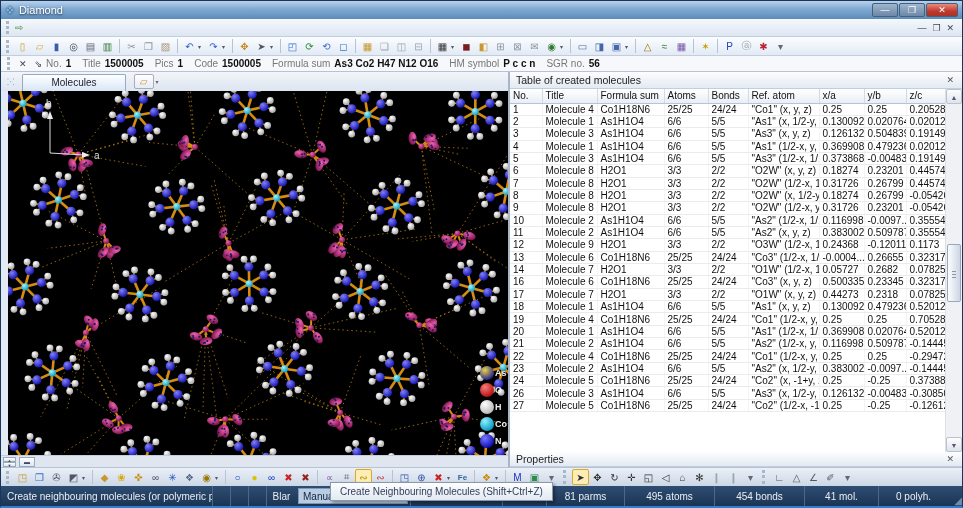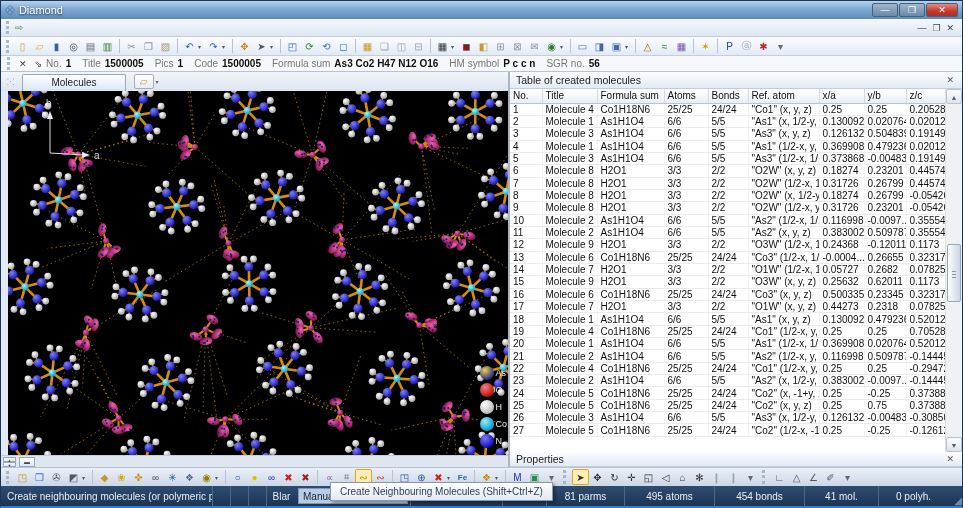--- a/index.html
+++ b/index.html
@@ -46,21 +46,21 @@
   .tabstrip { height:19px; flex:none; display:flex; align-items:flex-end; background:linear-gradient(#f2f5fa,#dde5f0); padding-left:4px; }
   .tab-grip { color:#8a9cb2; font-size:9px; margin:0 8px 3px 2px; }
   .tab { height:17px; padding:2px 28px 0; font-size:10px; color:#223; background:linear-gradient(#feffff,#d8e6f6); border:1px solid #93aac4; border-bottom:none; border-radius:2px 2px 0 0; }
   .newtab { margin:0 0 2px 8px; width:20px; height:15px; font-size:10px; color:#c9972b; background:linear-gradient(#fff,#e4ecf6); border:1px solid #aab; border-radius:2px; text-align:center; line-height:13px; }
   .newtab-dd { font-size:6px; color:#667; margin:0 0 6px 2px; }
   .view { flex:1; position:relative; background:#000; margin-left:7px; overflow:hidden; }
   .view svg.structure { position:absolute; inset:0; }
   .legend { position:absolute; right:1px; bottom:6px; display:flex; flex-direction:column; }
   .legend-item { display:flex; align-items:center; height:17px; }
   .legend-sphere { width:14px; height:14px; border-radius:50%; flex:none; }
-  .legend-label { color:#eee; font-size:9px; margin-left:1px; }
+  .legend-label { color:#eee; font-size:9px; margin-left:1px;font-weight:bold; }
   .left-bottom { height:12px; flex:none; display:flex; align-items:center; gap:3px; padding-left:2px; background:#dfe6ef; border-top:1px solid #c2cedd; }
   .spinner { display:flex; flex-direction:column; width:13px; }
   .spinner span { height:5px; font-size:4px; line-height:5px; text-align:center; color:#446; background:linear-gradient(#fff,#dde5f0); border:1px solid #9ab; }
   .flatbtn { width:16px; height:10px; font-size:6px; line-height:9px; text-align:center; color:#446; background:linear-gradient(#fff,#dde5f0); border:1px solid #9ab; }
 
   
   .right-panel { flex:1; display:flex; flex-direction:column; background:#fff; min-width:0; }
   .panel-header { height:17px; flex:none; background:linear-gradient(#fcfdfe,#e3eaf3); border-bottom:1px solid #c2cedd; display:flex; align-items:center; font-size:10.5px; color:#222; padding:0 6px; }
   .panel-close { margin-left:auto; font-size:9px; color:#555; padding:0 2px; }
   .table-area { flex:1; display:flex; min-height:0; }
@@ -1795,31 +1795,20 @@
                   <td>Molecule 7</td>
                   <td>H2O1</td>
                   <td class="num">3/3</td>
                   <td class="num">2/2</td>
                   <td>"O1W" (1/2-x, 1...</td>
                   <td>0.05727</td>
                   <td>0.2682</td>
                   <td>0.07825</td>
                 </tr>
                 <tr>
-                  <td>15</td>
-                  <td>Molecule 9</td>
-                  <td>H2O1</td>
-                  <td class="num">3/3</td>
-                  <td class="num">2/2</td>
-                  <td>"O3W" (x, y, z)</td>
-                  <td>0.25632</td>
-                  <td>0.62011</td>
-                  <td>0.1173</td>
-                </tr>
-                <tr>
                   <td>16</td>
                   <td>Molecule 6</td>
                   <td>Co1H18N6</td>
                   <td class="num">25/25</td>
                   <td class="num">24/24</td>
                   <td>"Co3" (x, y, z)</td>
                   <td>0.500335</td>
                   <td>0.23345</td>
                   <td>0.323171</td>
                 </tr>
@@ -1902,31 +1891,20 @@
                 </tr>
                 <tr>
                   <td>24</td>
                   <td>Molecule 5</td>
                   <td>Co1H18N6</td>
                   <td class="num">25/25</td>
                   <td class="num">24/24</td>
                   <td>"Co2" (x, -1+y, z)</td>
                   <td>0.25</td>
                   <td>-0.25</td>
-                  <td>0.37388</td>
-                </tr>
-                <tr>
-                  <td>25</td>
-                  <td>Molecule 5</td>
-                  <td>Co1H18N6</td>
-                  <td class="num">25/25</td>
-                  <td class="num">24/24</td>
-                  <td>"Co2" (x, y, z)</td>
-                  <td>0.25</td>
-                  <td>0.75</td>
                   <td>0.37388</td>
                 </tr>
                 <tr>
                   <td>26</td>
                   <td>Molecule 3</td>
                   <td>As1H1O4</td>
                   <td class="num">6/6</td>
                   <td class="num">5/5</td>
                   <td>"As3" (x, 1/2-y, ...</td>
                   <td>0.126132</td>

